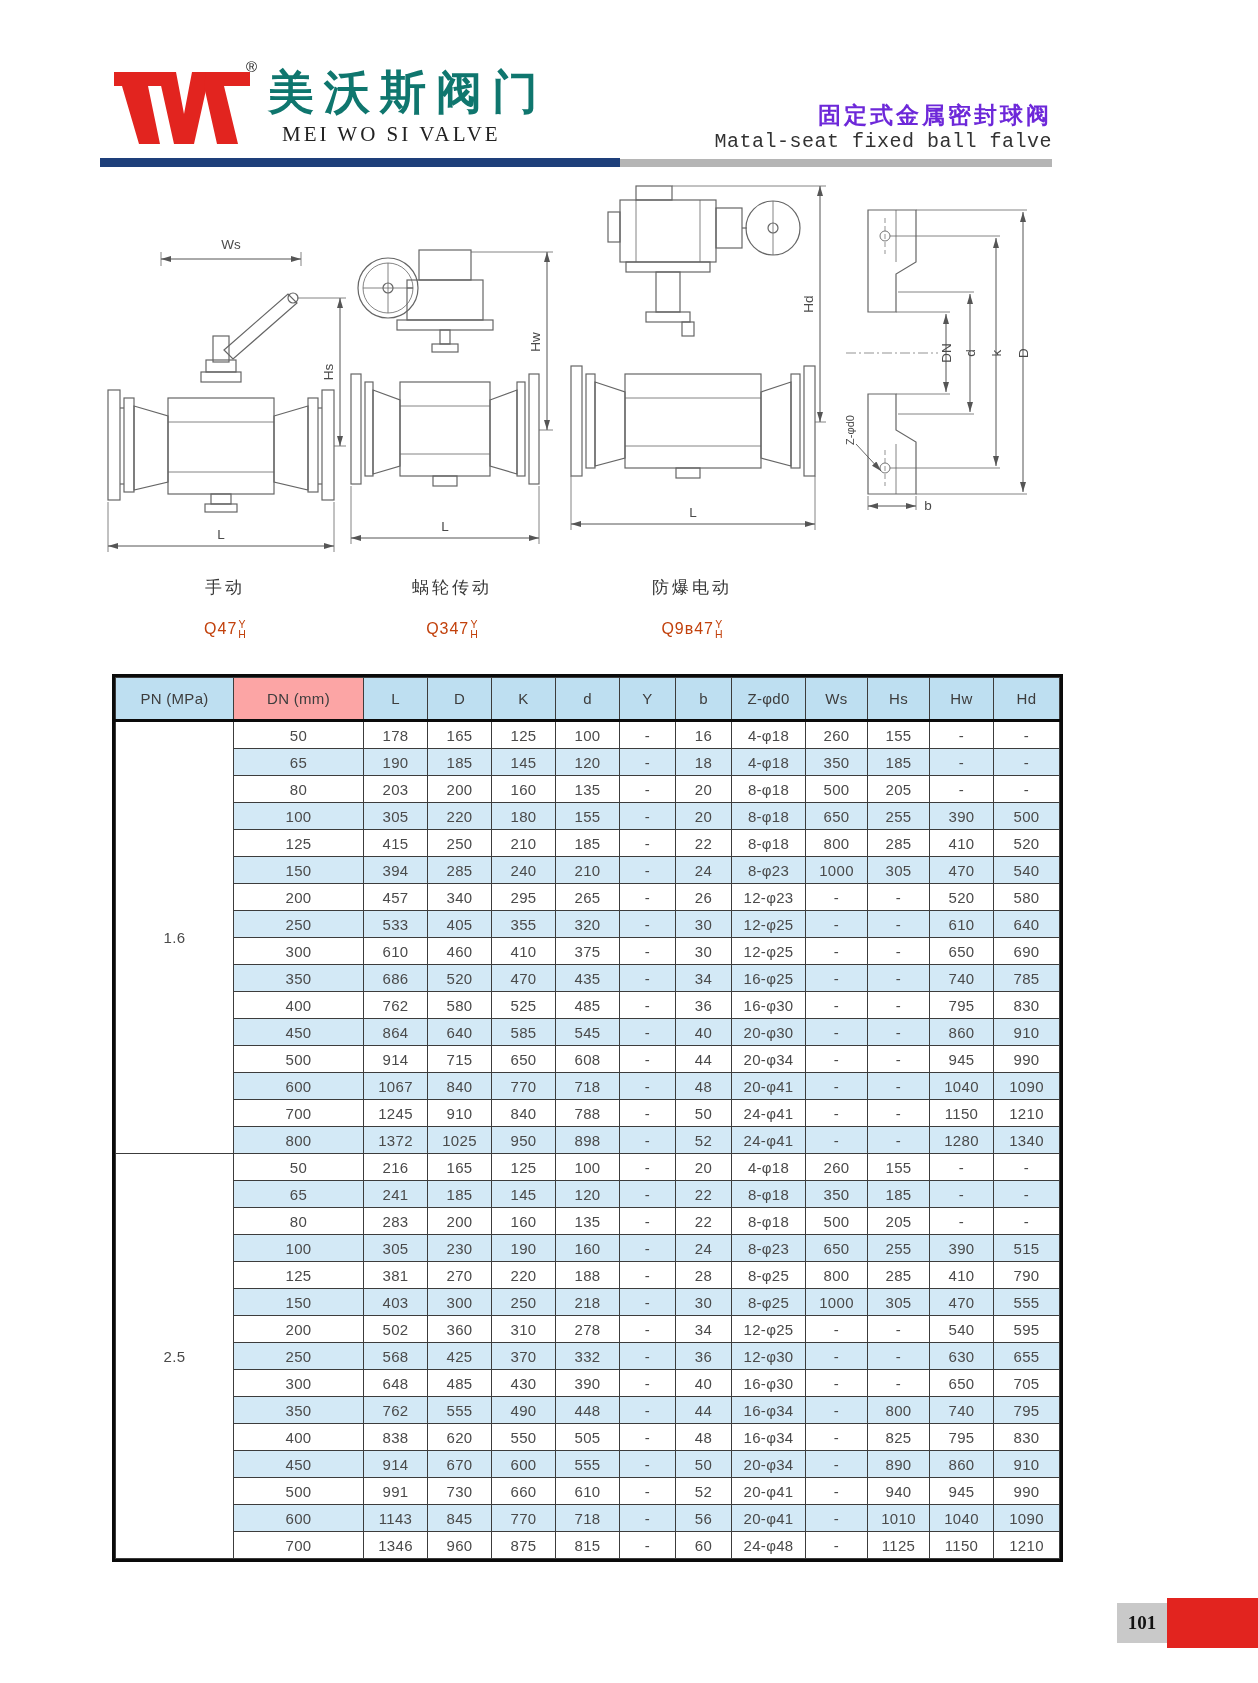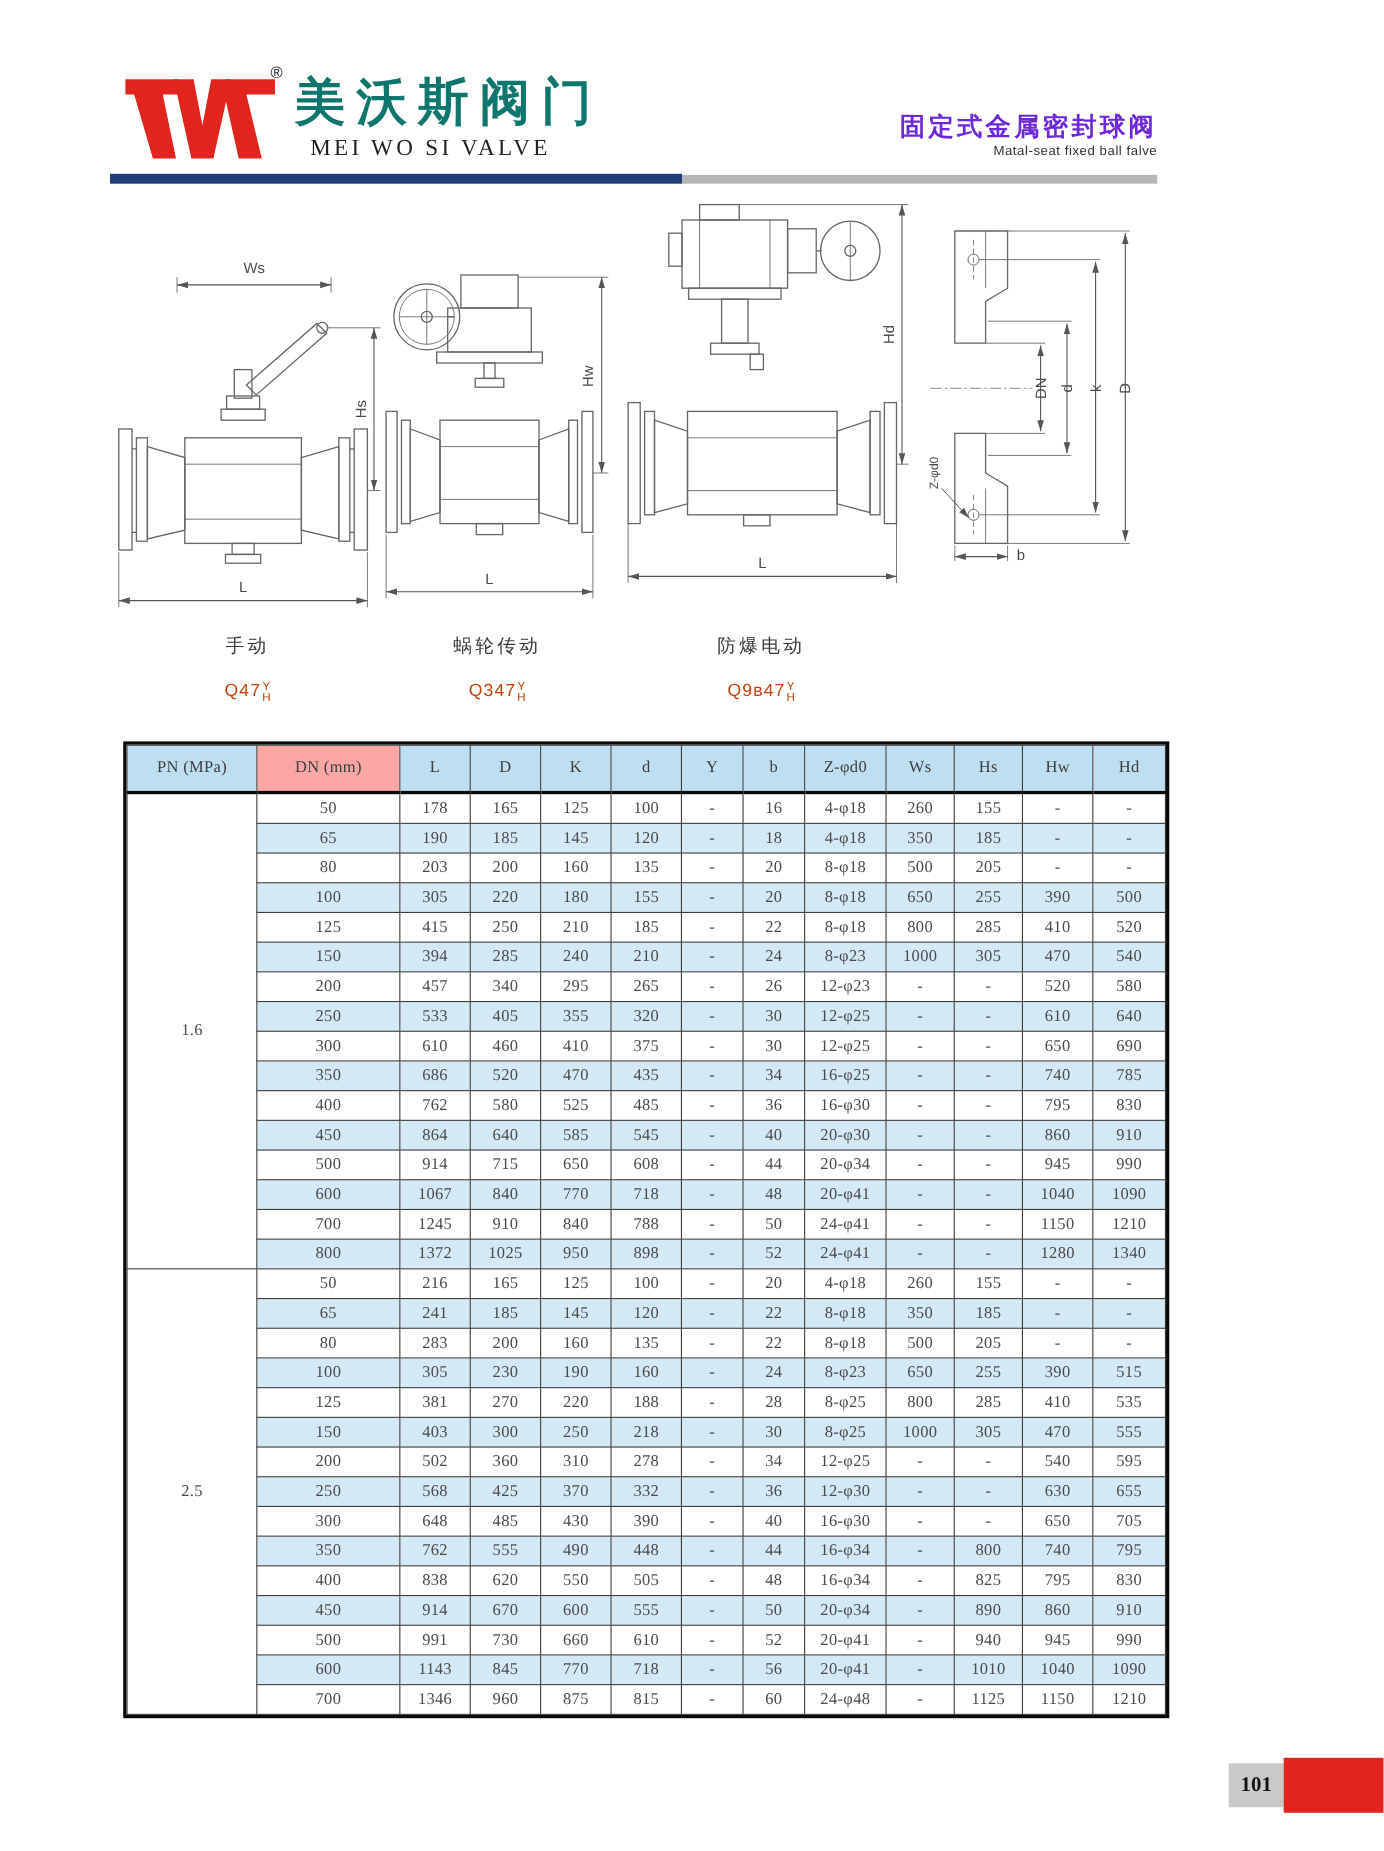--- a/index.html
+++ b/index.html
@@ -7,21 +7,21 @@
         font-family:"Liberation Sans",sans-serif;}
   .abs{position:absolute;}
 
   
   #brand-cn{left:268px;top:62px;font-family:Liberation Serif, serif;font-weight:bold;
             font-size:46px;letter-spacing:10px;color:#0f766e;}
   #brand-en{left:282px;top:122px;font-family:"Liberation Serif",serif;font-size:21px;
             letter-spacing:3px;color:#222;}
   #reg-mark{left:246px;top:58px;font-size:15px;color:#1a1a1a;}
   #product-cn{right:206px;top:100px;font-size:23px;font-weight:bold;letter-spacing:3px;color:#6d28d9;}
-  #product-en{right:206px;top:130px;font-size:12px;color:#333;letter-spacing:0.5px;}
+  #product-en{right:206px;top:130px;font-size:20px;color:#333;letter-spacing:0.5px;font-family:Liberation Mono, monospace;}
   #bar-blue{left:100px;top:158px;width:520px;height:9px;}
   #bar-gray{left:620px;top:159px;width:432px;height:8px;}
 
   
   .drawing{position:absolute;}
   svg{display:block;}
   .lbl{position:absolute;font-size:13.5px;color:#4a4a4a;transform:translate(-50%,-50%);white-space:nowrap;}
   .vlbl{position:absolute;font-size:13.5px;color:#4a4a4a;
         transform:translate(-50%,-50%) rotate(-90deg);white-space:nowrap;}
   .caption{position:absolute;transform:translateX(-50%);text-align:center;color:#3a3a3a;}
@@ -30,21 +30,21 @@
                   color:#c2410c;margin-top:20px;letter-spacing:1px;}
   .stack{display:inline-flex;flex-direction:column;font-size:10.5px;line-height:10px;
          margin-left:1px;letter-spacing:0;}
 
   
   #section-title{left:112px;top:640px;display:flex;align-items:baseline;gap:30px;}
   #section-title .t-cn{font-size:23px;font-weight:bold;color:#111;letter-spacing:2px;}
   #section-title .t-en{font-size:22px;color:#222;}
   #table-wrap{left:112px;top:674px;border:3px solid #0a0a0a;}
   #dim-table{border-collapse:collapse;table-layout:fixed;width:944px;
-             font-family:Liberation Serif, serif;}
+             font-family:Liberation Sans, sans-serif;}
   #dim-table td,#dim-table th{border:1px solid #3c3c3c;text-align:center;padding:0;
              font-weight:400;font-size:15px;color:#4a4a4a;letter-spacing:0.3px;overflow:hidden;}
   #dim-table thead th{height:41px;color:#3d3d3d;}
   #dim-table tbody td{height:26px;}
   #dim-table thead th{border-bottom:3px solid #0a0a0a;}
   tr.sec-start td{border-top:3px solid #0a0a0a;}
   td.pn{background:#fff !important;}
 
   
   #page-number-box{left:1117px;top:1603px;width:50px;height:40px;background:#c9c9c9;
@@ -617,21 +617,21 @@
             <td>381</td>
             <td>270</td>
             <td>220</td>
             <td>188</td>
             <td>-</td>
             <td>28</td>
             <td>8-φ25</td>
             <td>800</td>
             <td>285</td>
             <td>410</td>
-            <td>535</td>
+            <td>790</td>
           </tr>
           <tr style="background: rgb(211, 233, 246);">
             <td>150</td>
             <td>403</td>
             <td>300</td>
             <td>250</td>
             <td>218</td>
             <td>-</td>
             <td>30</td>
             <td>8-φ25</td>

